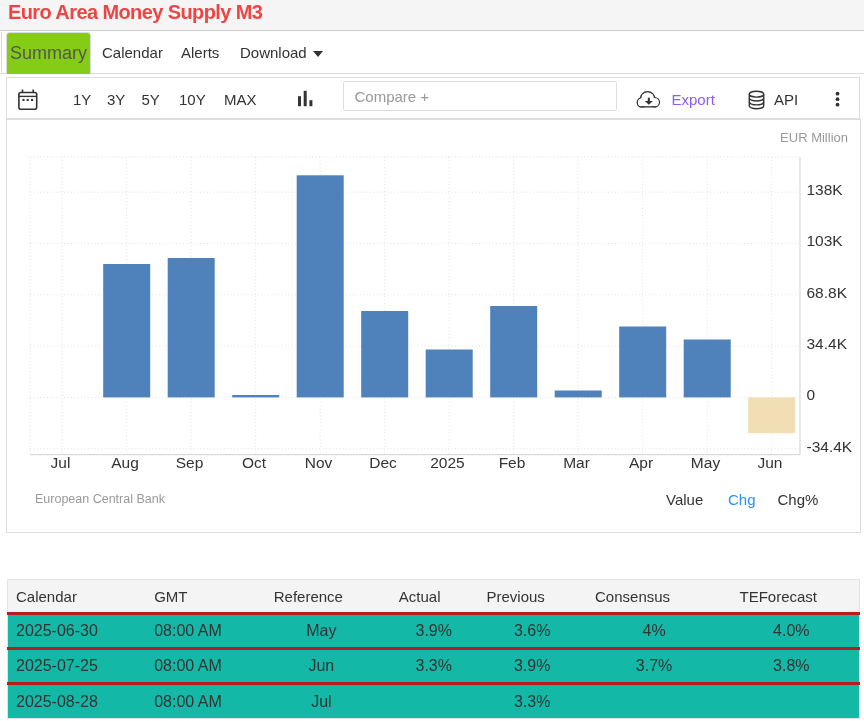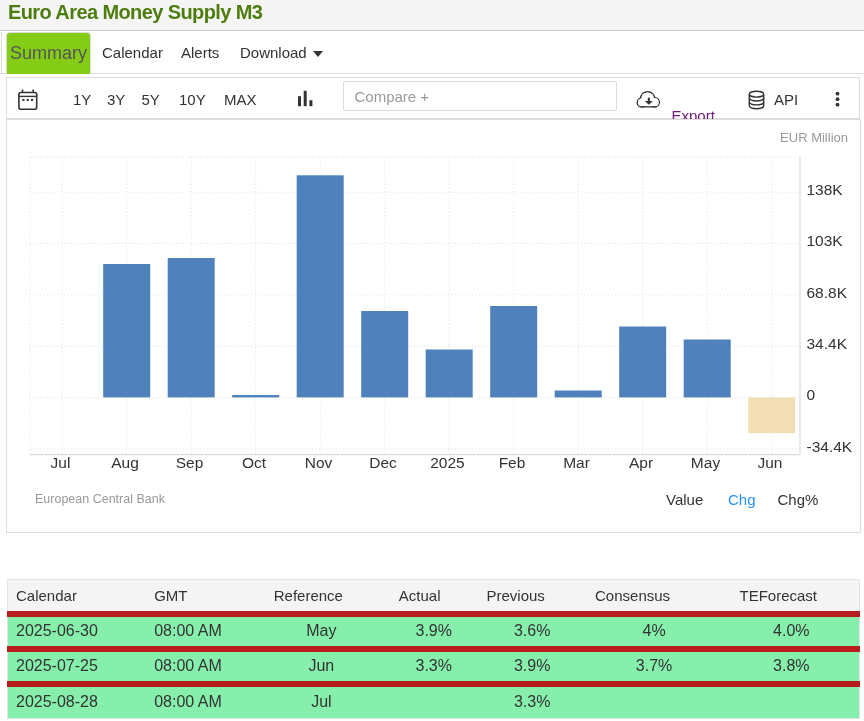--- a/index.html
+++ b/index.html
@@ -1,36 +1,36 @@
 <!DOCTYPE html>
 <html><head>
 <meta charset="utf-8">
 <style>
   * { margin:0; padding:0; box-sizing:border-box; }
   html,body { width:864px; height:721px; background:#fff; font-family:"Liberation Sans", sans-serif; position:relative; overflow:hidden; }
   .abs { position:absolute; }
-  .title { left:8px; top:1px; font-size:20px; font-weight:bold; color:#4d7c0f; letter-spacing:-0.6px; }
+  .title { left:8px; top:1px; font-size:20px; font-weight:bold; color:#ef4444; letter-spacing:-0.6px; }
   .tabline { left:0; top:73px; width:864px; height:1px; background:#ddd; }
   .tab-active { left:6px; top:31.5px; width:85px; height:42.5px; background:#84cc16; border:1px solid #ddd; border-bottom:none; border-radius:4px 4px 0 0; color:#555; font-size:18px; text-align:center; line-height:40px; z-index:2; }
   .tab { top:33px; height:40px; color:#333; font-size:15px; line-height:40px; }
   .caret { left:312.5px; top:51px; width:0; height:0; border-left:5.5px solid transparent; border-right:5.5px solid transparent; border-top:6px solid #333; }
   .toolbar { left:6px; top:77px; width:854px; height:42px; border:1px solid #ddd; background:#fff; }
   .periods { top:77px; height:46px; line-height:46px; font-size:15px; color:#333; }
   .comparebox { left:342.5px; top:81px; width:274px; height:30px; border:1px solid #ddd; border-radius:2px; }
   .comparetext { left:354.5px; top:81px; height:32px; line-height:32px; font-size:15px; color:#999; }
-  .exporttext { left:671.5px; top:77px; height:46px; line-height:46px; font-size:15px; color:#701a75;margin-top:16px; }
+  .exporttext { left:671.5px; top:77px; height:46px; line-height:46px; font-size:15px; color:#8b5cf6; }
   .apitext { left:774px; top:77px; height:46px; line-height:46px; font-size:15px; color:#333; }
   .chartcard { left:6px; top:119px; width:855px; height:414px; border:1px solid #ddd; background:#fff; }
   .eurmillion { top:130px; right:16px; font-size:13px; color:#999;margin-left:47px; }
   .source { left:35px; top:492px; font-size:12.5px; color:#999; }
   .toggles { top:491px; font-size:15px; color:#333; }
   .tbl { left:7px; top:579px; width:853px; }
   table { border-collapse:collapse; width:853px; font-size:16px; color:#333; }
   th { background:#f4f4f4; font-weight:normal; font-size:15px; height:34px; border-top:1px solid #e3e3e3; }
-  td { height:35px; border-top:6px solid #b91c1c; background:#86efac; }
+  td { height:35px; border-top:3px solid #b91c1c; background:#14b8a6; }
   table { border-left:1px solid #e3e3e3; border-right:1px solid #e3e3e3; border-bottom:1px solid #e3e3e3; }
   .al { text-align:left; }
   .ac { text-align:center; }
 </style>
 </head>
 <body>
 <div class="abs" style="left:0;top:0;width:864px;height:31px;background:#f5f5f5;border-bottom:1px solid #ccc;"></div>
 <div class="abs title">Euro Area Money Supply M3</div>
 <div class="abs tabline"></div>
 <div class="abs" style="left:1px;top:31.5px;width:1px;height:41.5px;background:#ddd;"></div>

